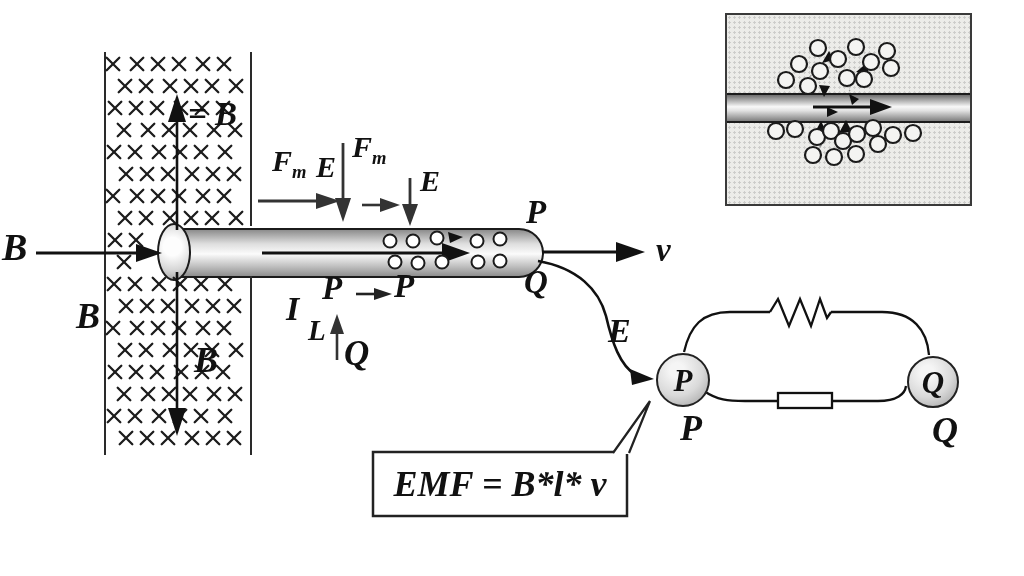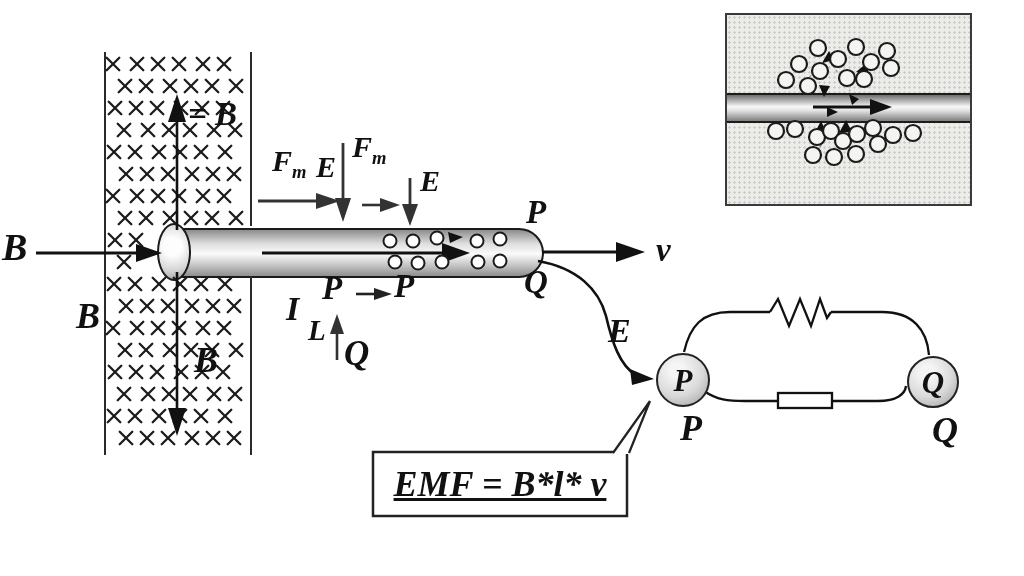--- a/index.html
+++ b/index.html
@@ -24,21 +24,21 @@
   .rod-cap{left:157px;top:223px;width:30px;height:54px;border:2px solid #1b1b1b;border-radius:50%;z-index:3;
        background:radial-gradient(circle at 45% 40%, #fdfdfd 25%, #d6d6d6 65%, #9e9e9e 100%);}
   
   .node{border:2px solid #222;border-radius:50%;display:flex;align-items:center;justify-content:center;z-index:6;
         background:radial-gradient(circle at 38% 30%, #f5f5f5 15%, #d9d9d9 55%, #9c9c9c 100%);}
   .node-p{left:656px;top:353px;width:50px;height:50px;}
   .node-q{left:907px;top:356px;width:48px;height:48px;}
   .node .lbl{position:static;font-size:31px;font-weight:700;}
   
   .formula{left:373px;top:452px;width:254px;height:64px;display:flex;align-items:center;justify-content:center;
-           font-size:36px;z-index:6;text-decoration:underline;}
+           font-size:36px;z-index:6;}
   .z6{z-index:6;}
 </style>
 </head>
 <body>
 
 <div class="canvas">
 
   <div class="shape inset">
     <div class="inset-wire"></div>
   </div>

